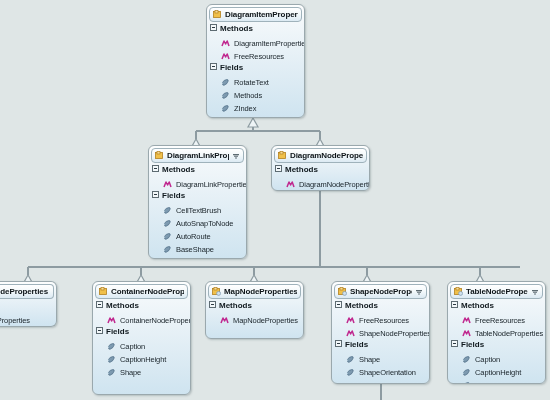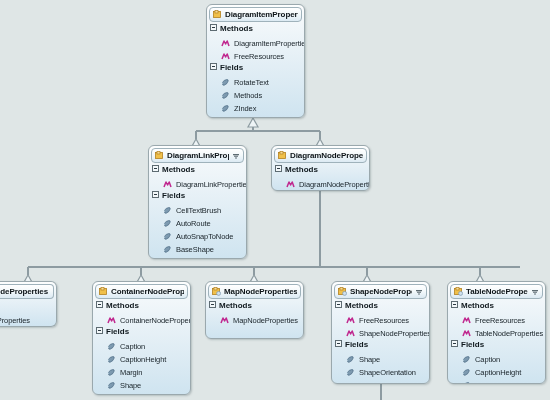--- a/index.html
+++ b/index.html
@@ -251,27 +251,27 @@
       <div class="member-row">
         <svg class="ic" width="9" height="9" viewBox="0 0 9 9">
           <path d="M1.5 4.2 Q3.2 2 5.6 1.6 Q7.6 1.4 7.2 3 Q6.4 6 3.2 7.2 Q1.6 7.6 1.5 6" fill="#7d9ab0" stroke="#4d6c84" stroke-width="0.7"></path>
         </svg>
         <span class="member-label">CellTextBrush</span>
       </div>
       <div class="member-row">
         <svg class="ic" width="9" height="9" viewBox="0 0 9 9">
           <path d="M1.5 4.2 Q3.2 2 5.6 1.6 Q7.6 1.4 7.2 3 Q6.4 6 3.2 7.2 Q1.6 7.6 1.5 6" fill="#7d9ab0" stroke="#4d6c84" stroke-width="0.7"></path>
         </svg>
+        <span class="member-label">AutoSnapToNode</span>
+      </div>
+      <div class="member-row">
+        <svg class="ic" width="9" height="9" viewBox="0 0 9 9">
+          <path d="M1.5 4.2 Q3.2 2 5.6 1.6 Q7.6 1.4 7.2 3 Q6.4 6 3.2 7.2 Q1.6 7.6 1.5 6" fill="#7d9ab0" stroke="#4d6c84" stroke-width="0.7"></path>
+        </svg>
         <span class="member-label">AutoRoute</span>
-      </div>
-      <div class="member-row">
-        <svg class="ic" width="9" height="9" viewBox="0 0 9 9">
-          <path d="M1.5 4.2 Q3.2 2 5.6 1.6 Q7.6 1.4 7.2 3 Q6.4 6 3.2 7.2 Q1.6 7.6 1.5 6" fill="#7d9ab0" stroke="#4d6c84" stroke-width="0.7"></path>
-        </svg>
-        <span class="member-label">AutoSnapToNode</span>
       </div>
       <div class="member-row">
         <svg class="ic" width="9" height="9" viewBox="0 0 9 9">
           <path d="M1.5 4.2 Q3.2 2 5.6 1.6 Q7.6 1.4 7.2 3 Q6.4 6 3.2 7.2 Q1.6 7.6 1.5 6" fill="#7d9ab0" stroke="#4d6c84" stroke-width="0.7"></path>
         </svg>
         <span class="member-label">BaseShape</span>
       </div>
     </div>
   </div>
 
@@ -338,26 +338,20 @@
         <svg class="ic" width="9" height="9" viewBox="0 0 9 9">
           <path d="M1.5 4.2 Q3.2 2 5.6 1.6 Q7.6 1.4 7.2 3 Q6.4 6 3.2 7.2 Q1.6 7.6 1.5 6" fill="#7d9ab0" stroke="#4d6c84" stroke-width="0.7"></path>
         </svg>
         <span class="member-label">Caption</span>
       </div>
       <div class="member-row">
         <svg class="ic" width="9" height="9" viewBox="0 0 9 9">
           <path d="M1.5 4.2 Q3.2 2 5.6 1.6 Q7.6 1.4 7.2 3 Q6.4 6 3.2 7.2 Q1.6 7.6 1.5 6" fill="#7d9ab0" stroke="#4d6c84" stroke-width="0.7"></path>
         </svg>
         <span class="member-label">CaptionHeight</span>
-      </div>
-      <div class="member-row">
-        <svg class="ic" width="9" height="9" viewBox="0 0 9 9">
-          <path d="M1.5 4.2 Q3.2 2 5.6 1.6 Q7.6 1.4 7.2 3 Q6.4 6 3.2 7.2 Q1.6 7.6 1.5 6" fill="#7d9ab0" stroke="#4d6c84" stroke-width="0.7"></path>
-        </svg>
-        <span class="member-label">Margin</span>
       </div>
       <div class="member-row">
         <svg class="ic" width="9" height="9" viewBox="0 0 9 9">
           <path d="M1.5 4.2 Q3.2 2 5.6 1.6 Q7.6 1.4 7.2 3 Q6.4 6 3.2 7.2 Q1.6 7.6 1.5 6" fill="#7d9ab0" stroke="#4d6c84" stroke-width="0.7"></path>
         </svg>
         <span class="member-label">Shape</span>
       </div>
     </div>
   </div>
 

